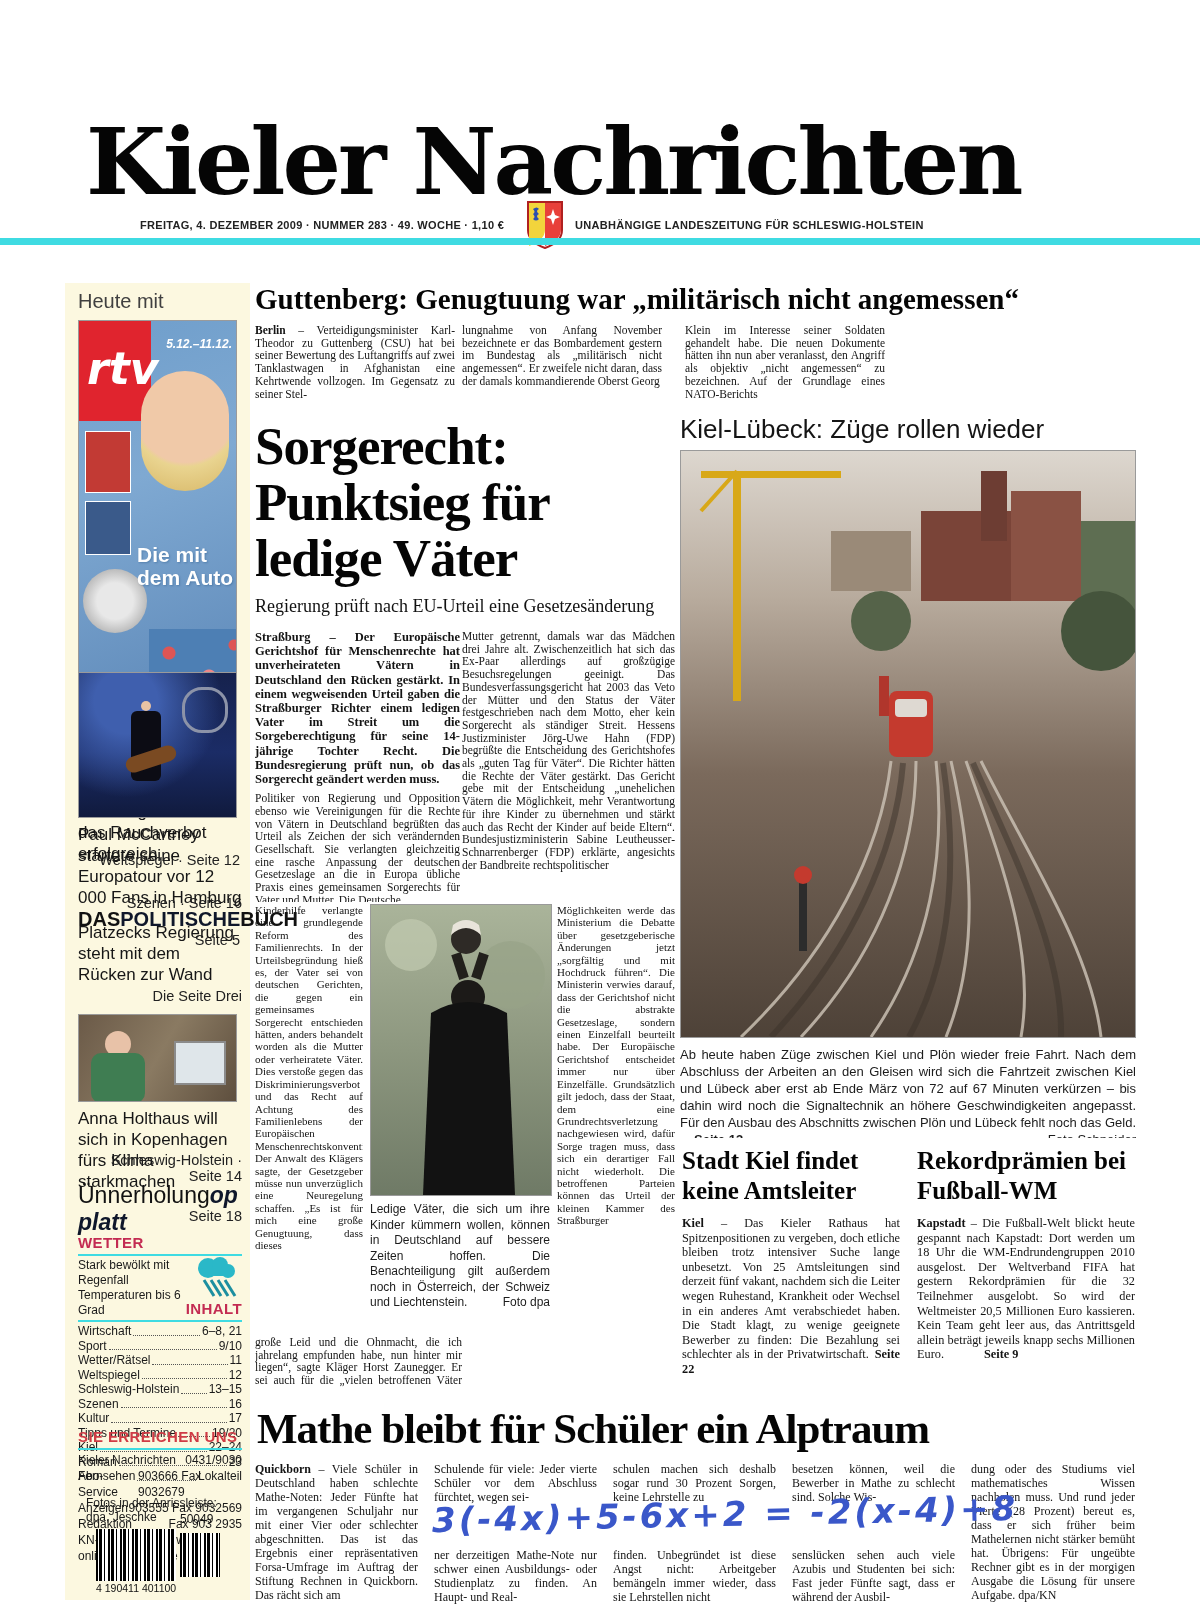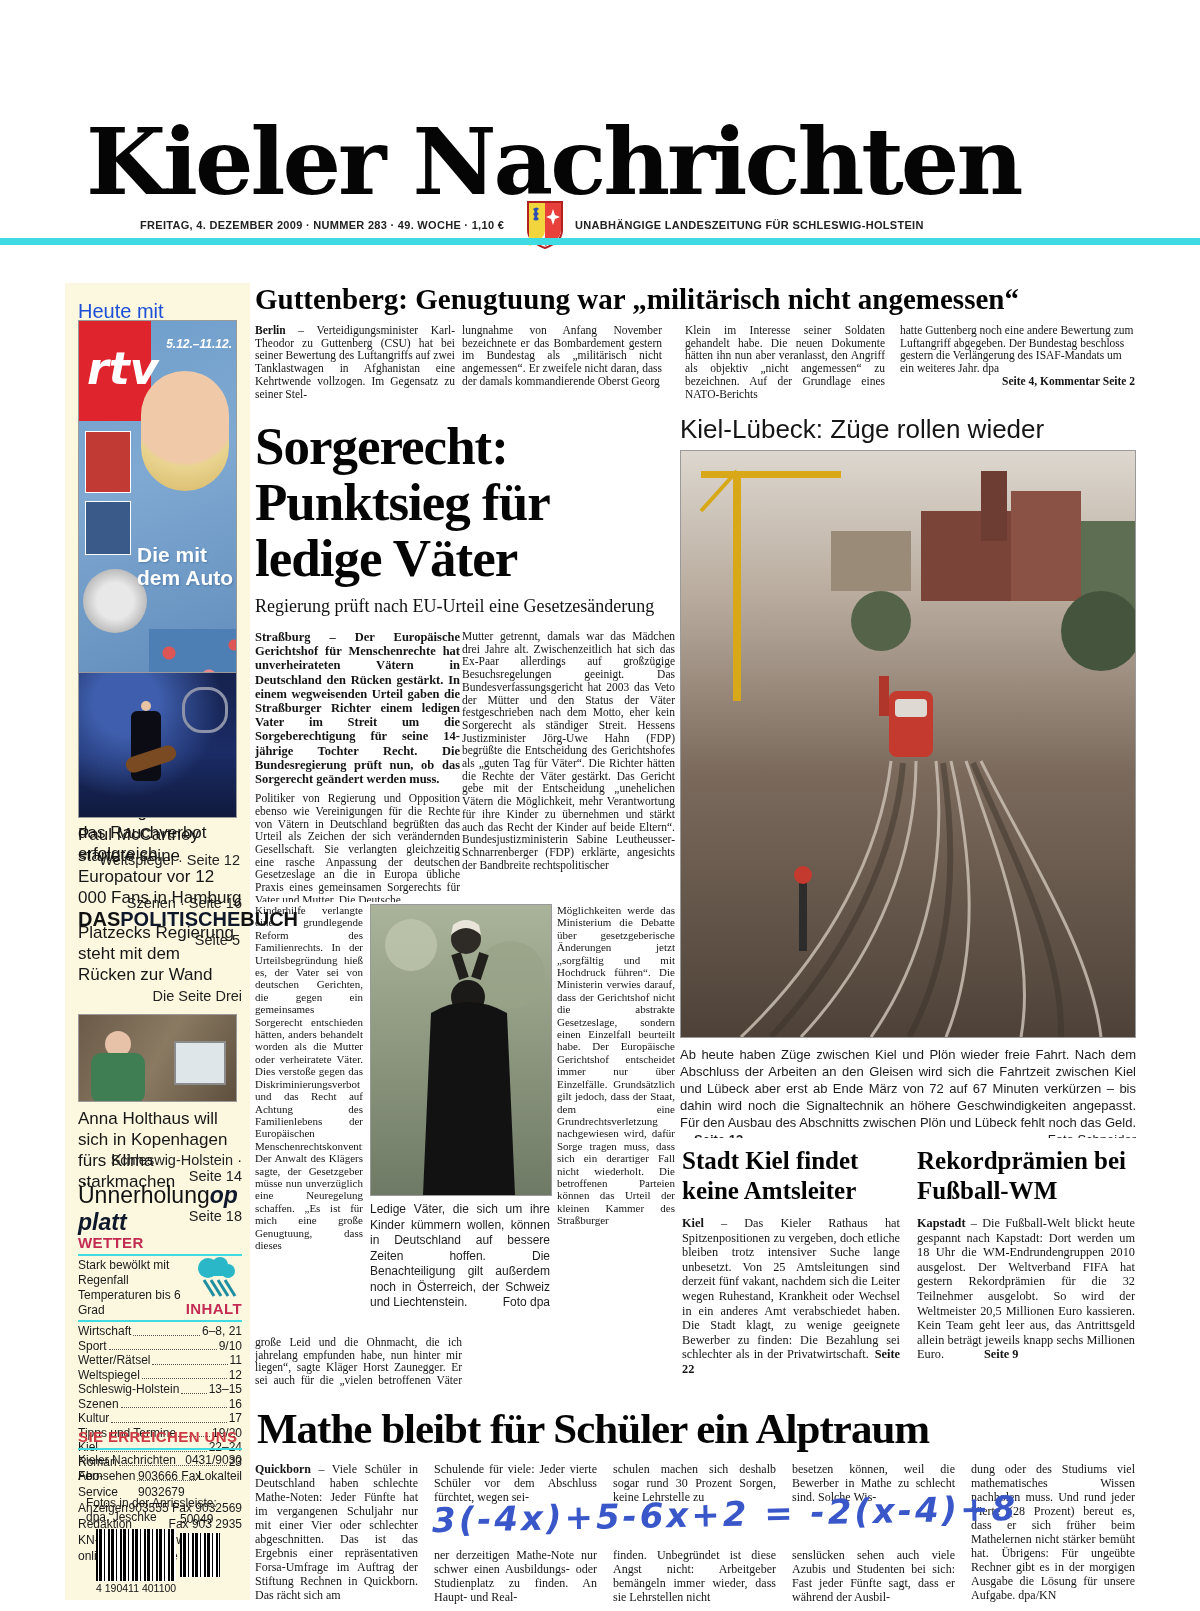--- a/index.html
+++ b/index.html
@@ -51,21 +51,21 @@
       <path d="M18 2 h16 v27 q0 10 -16 16 z" fill="#e8403a"></path>
       <path d="M6 8 q4 -3 6 0 q-4 2 0 5 q-4 2 0 5 q-3 3 -6 0 q3 -2 0 -5 q3 -2 0 -5z" fill="#2b4fb0"></path>
       <path d="M26 8 l2 6 l5 2 l-5 2 l-2 6 l-2 -6 l-5 -2 l5 -2 z" fill="#ffffff"></path>
     </svg>
   </div>
   <div class="abs dateline" style="left:575px;top:219px;">UNABHÄNGIGE LANDESZEITUNG FÜR SCHLESWIG-HOLSTEIN</div>
   <div class="abs accent-rule" style="left:0px;top:238px;width:1200px;height:7px;"></div>
 
   <div class="abs sidebar" style="left:65px;top:283px;width:185px;height:1317px;"></div>
 
-  <div class="abs sans" style="left:78px;top:300px;font-size:20px;color:#1d4ed8;">Heute mit</div>
+  <div class="abs sans" style="left:78px;top:290px;font-size:20px;color:#404040;">Heute mit</div>
 
   <div class="abs photo clip" style="left:78px;top:320px;width:159px;height:390px;background:linear-gradient(160deg,#6f9ecb 0%,#7fa9d2 40%,#5d88b8 100%);">
     <div class="abs" style="left:0;top:0;width:72px;height:100px;background:#e0242e;"></div>
     <div class="abs" style="left:8px;top:22px;font-family:'DejaVu Sans',sans-serif;font-style:italic;font-weight:bold;font-size:44px;color:#fff;">rtv</div>
     <div class="abs" style="right:4px;top:16px;font-size:12px;font-weight:bold;color:#fff;font-style:italic;">5.12.–11.12.</div>
     <div class="abs" style="left:62px;top:50px;width:88px;height:120px;border-radius:46px;background:radial-gradient(circle at 50% 35%,#f0c9a8 0 55%,#e9d490 60%,#d8b868 100%);"></div>
     <div class="abs" style="left:6px;top:110px;width:44px;height:60px;background:#c23a34;border:1px solid #fff;"></div>
     <div class="abs" style="left:6px;top:180px;width:44px;height:52px;background:#3a5a8a;border:1px solid #fff;"></div>
     <div class="abs" style="left:4px;top:248px;width:64px;height:64px;border-radius:32px;background:radial-gradient(circle,#e8e8e8 0 40%,#bdbdbd 70%,#9a9a9a 100%);"></div>
     <div class="abs" style="left:58px;top:222px;width:100px;font-weight:bold;font-size:21px;line-height:23px;color:#fff;text-shadow:1px 1px 2px #00336644;">Die mit dem Auto</div>
@@ -213,24 +213,20 @@
   <div class="abs" style="left:180px;top:1512px;width:40px;font-size:12px;color:#111;">50049</div>
   <div class="abs barcode" style="left:96px;top:1529px;width:80px;height:52px;"></div>
   <div class="abs barcode" style="left:180px;top:1533px;width:40px;height:44px;"></div>
   <div class="abs" style="left:96px;top:1582px;width:90px;font-size:10.5px;color:#111;">4 190411 401100</div>
 
   <div class="abs h-serif" style="left:255px;top:283px;font-size:29px;">Guttenberg: Genugtuung war „militärisch nicht angemessen“</div>
 
   <div class="abs col just clip" style="left:255px;top:324px;width:200px;height:78px;"><b class="dl">Berlin</b><span> – Verteidigungsminister Karl-Theodor zu Guttenberg (CSU) hat bei seiner Bewertung des Luftangriffs auf zwei Tanklastwagen in Afghanistan eine Kehrtwende vollzogen. Im Gegensatz zu seiner Stel-</span></div>
   <div class="abs col just clip" style="left:462px;top:324px;width:200px;height:78px;">lungnahme von Anfang November bezeichnete er das Bombardement gestern im Bundestag als „militärisch nicht angemessen“. Er zweifele nicht daran, dass der damals kommandierende Oberst Georg</div>
   <div class="abs col just clip" style="left:685px;top:324px;width:200px;height:78px;">Klein im Interesse seiner Soldaten gehandelt habe. Die neuen Dokumente hätten ihn nun aber veranlasst, den Angriff als objektiv „nicht angemessen“ zu bezeichnen. Auf der Grundlage eines NATO-Berichts</div>
-  <div class="abs col clip" style="left:900px;top:324px;width:235px;height:78px;">
-    <span class="just">hatte Guttenberg noch eine andere Bewertung zum Luftangriff abgegeben. Der Bundestag beschloss gestern die Verlängerung des ISAF-Mandats um ein weiteres Jahr.  dpa</span>
-    <div class="ref-b" style="text-align:right;font-size:11.5px;">Seite 4, Kommentar Seite 2</div>
-  </div>
 
   <div class="abs h-serif clip" style="left:255px;top:418px;width:410px;height:172px;font-size:53px;line-height:56px;letter-spacing:-1px;">Sorgerecht: Punktsieg für ledige Väter</div>
   <div class="abs serif" style="left:255px;top:596px;width:420px;font-size:18px;color:#111;">Regierung prüft nach EU-Urteil eine Gesetzesänderung</div>
 
   <div class="abs col just clip" style="left:255px;top:630px;width:205px;height:272px;">
     <div style="font-weight:bold;font-size:12.5px;line-height:14.2px;"><b class="dl">Straßburg</b><span> – Der Europäische Gerichtshof für Menschenrechte hat unverheirateten Vätern in Deutschland den Rücken gestärkt. In einem wegweisenden Urteil gaben die Straßburger Richter einem ledigen Vater im Streit um die Sorgeberechtigung für seine 14-jährige Tochter Recht. Die Bundesregierung prüft nun, ob das Sorgerecht geändert werden muss.</span></div>
     <div style="margin-top:6px;">Politiker von Regierung und Opposition ebenso wie Vereinigungen für die Rechte von Vätern in Deutschland begrüßten das Urteil als Zeichen der sich verändernden Gesellschaft. Sie verlangten gleichzeitig eine rasche Anpassung der deutschen Gesetzeslage an die in Europa übliche Praxis eines gemeinsamen Sorgerechts für Vater und Mutter. Die Deutsche</div>
   </div>
 
   <div class="abs col just clip" style="left:255px;top:904px;width:108px;height:428px;font-size:11px;line-height:12.4px;">Kinderhilfe verlangte eine grundlegende Reform des Familienrechts. In der Urteilsbegründung hieß es, der Vater sei von deutschen Gerichten, die gegen ein gemeinsames Sorgerecht entschieden hätten, anders behandelt worden als die Mutter oder verheiratete Väter. Dies verstoße gegen das Diskriminierungsverbot und das Recht auf Achtung des Familienlebens der Europäischen Menschenrechtskonvention. Der Anwalt des Klägers sagte, der Gesetzgeber müsse nun unverzüglich eine Neuregelung schaffen. „Es ist für mich eine große Genugtuung, dass dieses</div>

